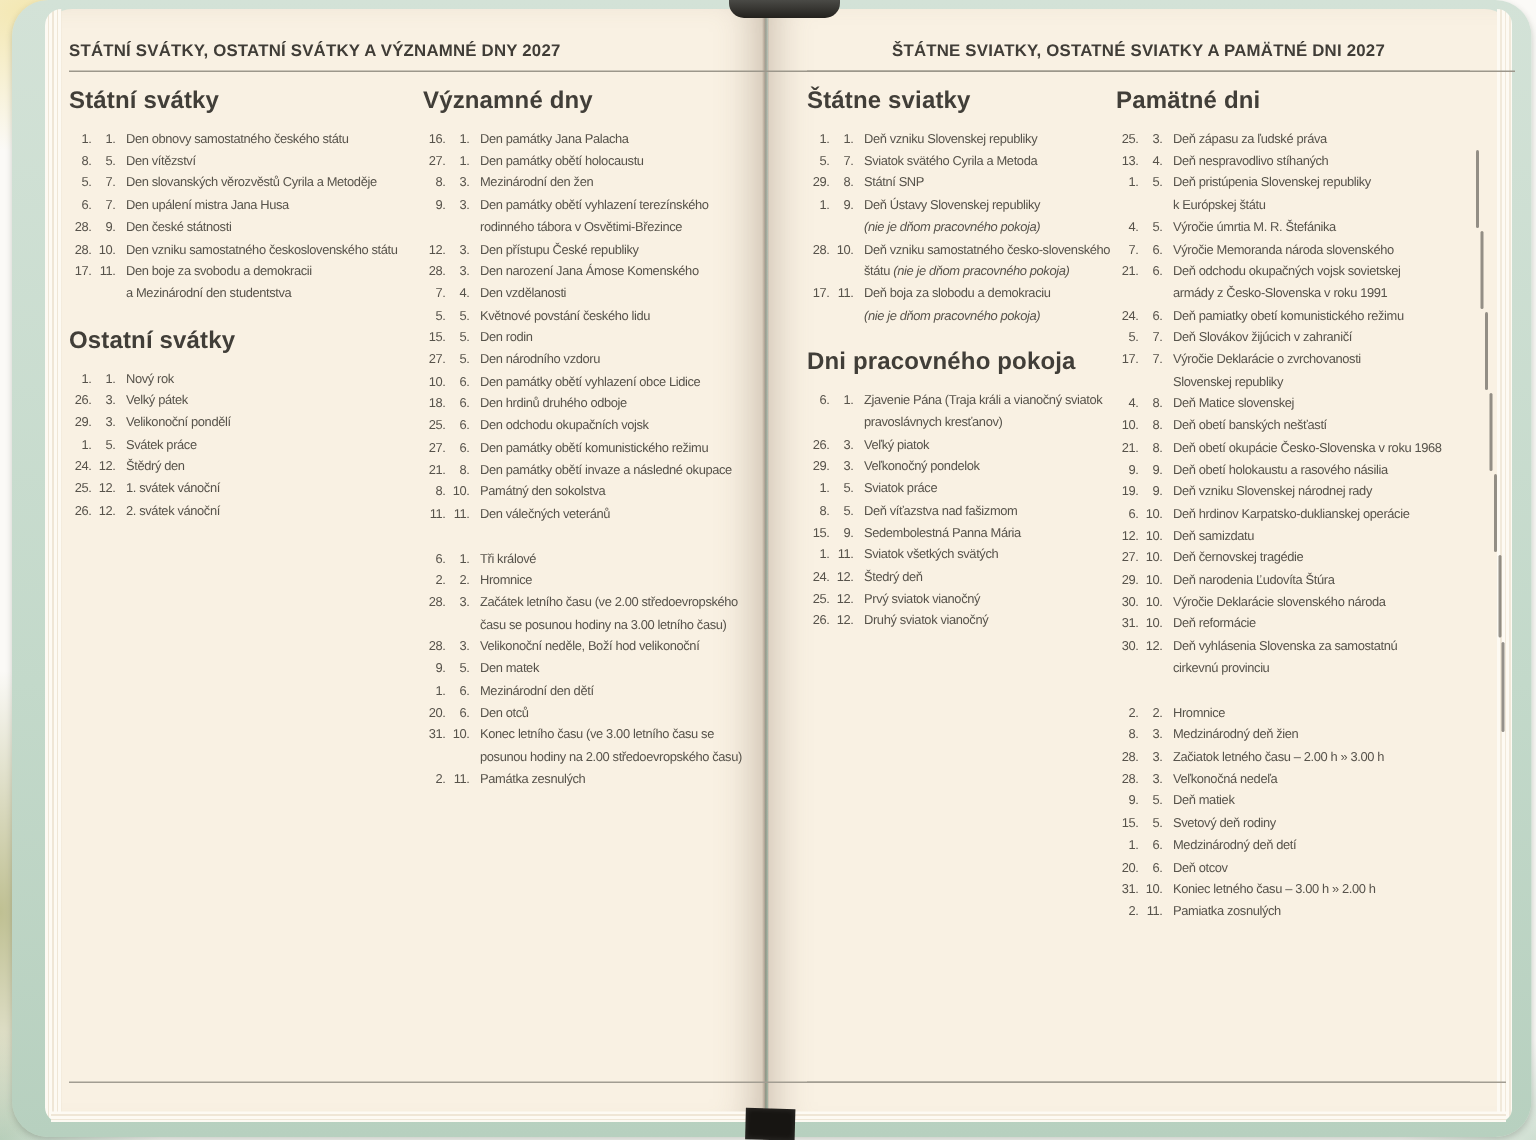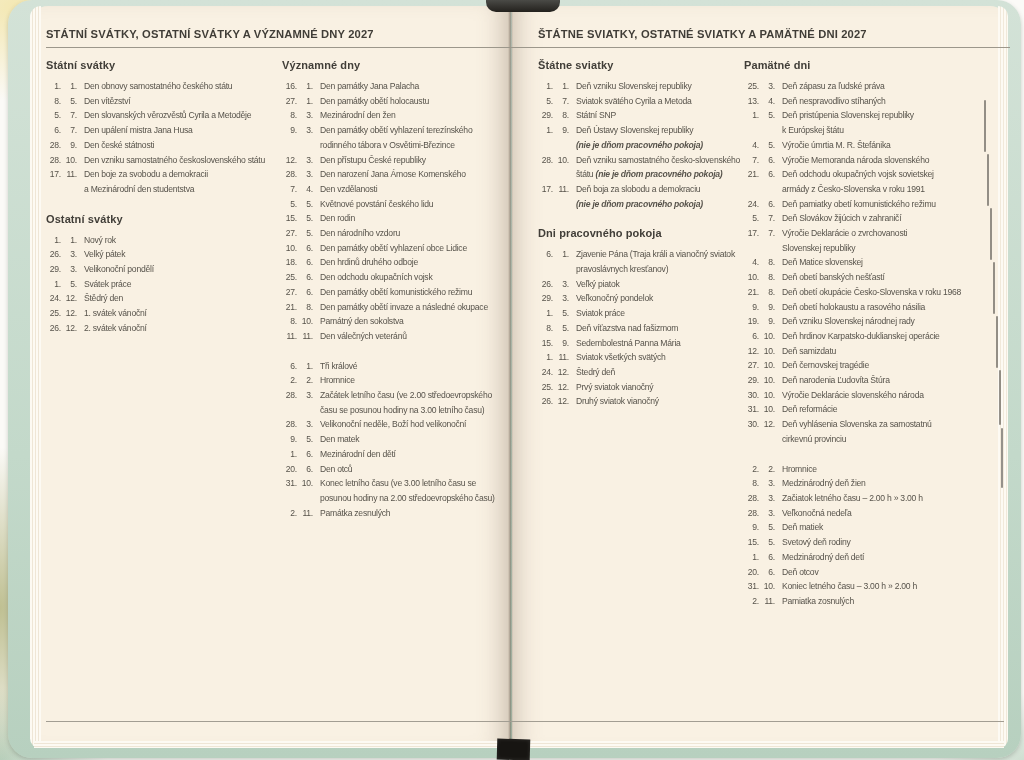--- a/index.html
+++ b/index.html
@@ -58,41 +58,41 @@
     box-shadow:inset 0 0 4px rgba(255,255,255,0.12);
   }
   .tabcut{position:absolute;width:2px;background:rgba(104,100,92,0.7);border-radius:1px;}
   .content{position:absolute;top:28px;bottom:50px;}
   .content-left{left:46px;right:14px;}
   .content-right{left:538px;right:44px;}
   .page-title{
     font-size:11.2px;font-weight:bold;color:#403d37;letter-spacing:0.15px;
     white-space:nowrap;
   }
-  .title-right{text-align:left;}
+  .title-right{text-align:center;}
   .title-rule{border-bottom:1px solid #9c978b;margin:7px 0 11px 0;}
   .columns{display:flex;}
   .col{flex:none;}
   .col1-left{width:208px;}
   .col2-left{flex:1;margin-left:28px;}
   .col1-right{width:206px;}
   .col2-right{flex:1;}
   .section-heading{
-    font-size:11px;font-weight:bold;color:#413e38;margin:0 0 8px 0;letter-spacing:0.1px;
+    font-size:16px;font-weight:bold;color:#413e38;margin:0 0 8px 0;letter-spacing:0.1px;
     white-space:nowrap;
   }
   .section{margin-bottom:14px;}
   .section + .section{margin-top:16px;}
   .section.no-heading{margin-top:15px;}
   .row{display:flex;line-height:14.7px;font-size:8.6px;color:#57534b;letter-spacing:-0.25px;}
   .num{flex:none;text-align:right;white-space:pre;}
   .day{width:15px;}
   .month{width:13px;margin-left:3px;}
   .text{margin-left:7px;white-space:nowrap;}
-  .it{font-style:italic;font-weight:bold;}
+  .it{font-style:italic;}
   .footer-rule{position:absolute;bottom:38px;border-top:1px solid #a29d92;}
   .footer-rule-left{left:46px;right:20px;}
   .footer-rule-right{left:538px;right:44px;}
 </style>
 </head>
 <body>
 
 <div class="cover"></div>
 
 <div class="page page-left"></div>

